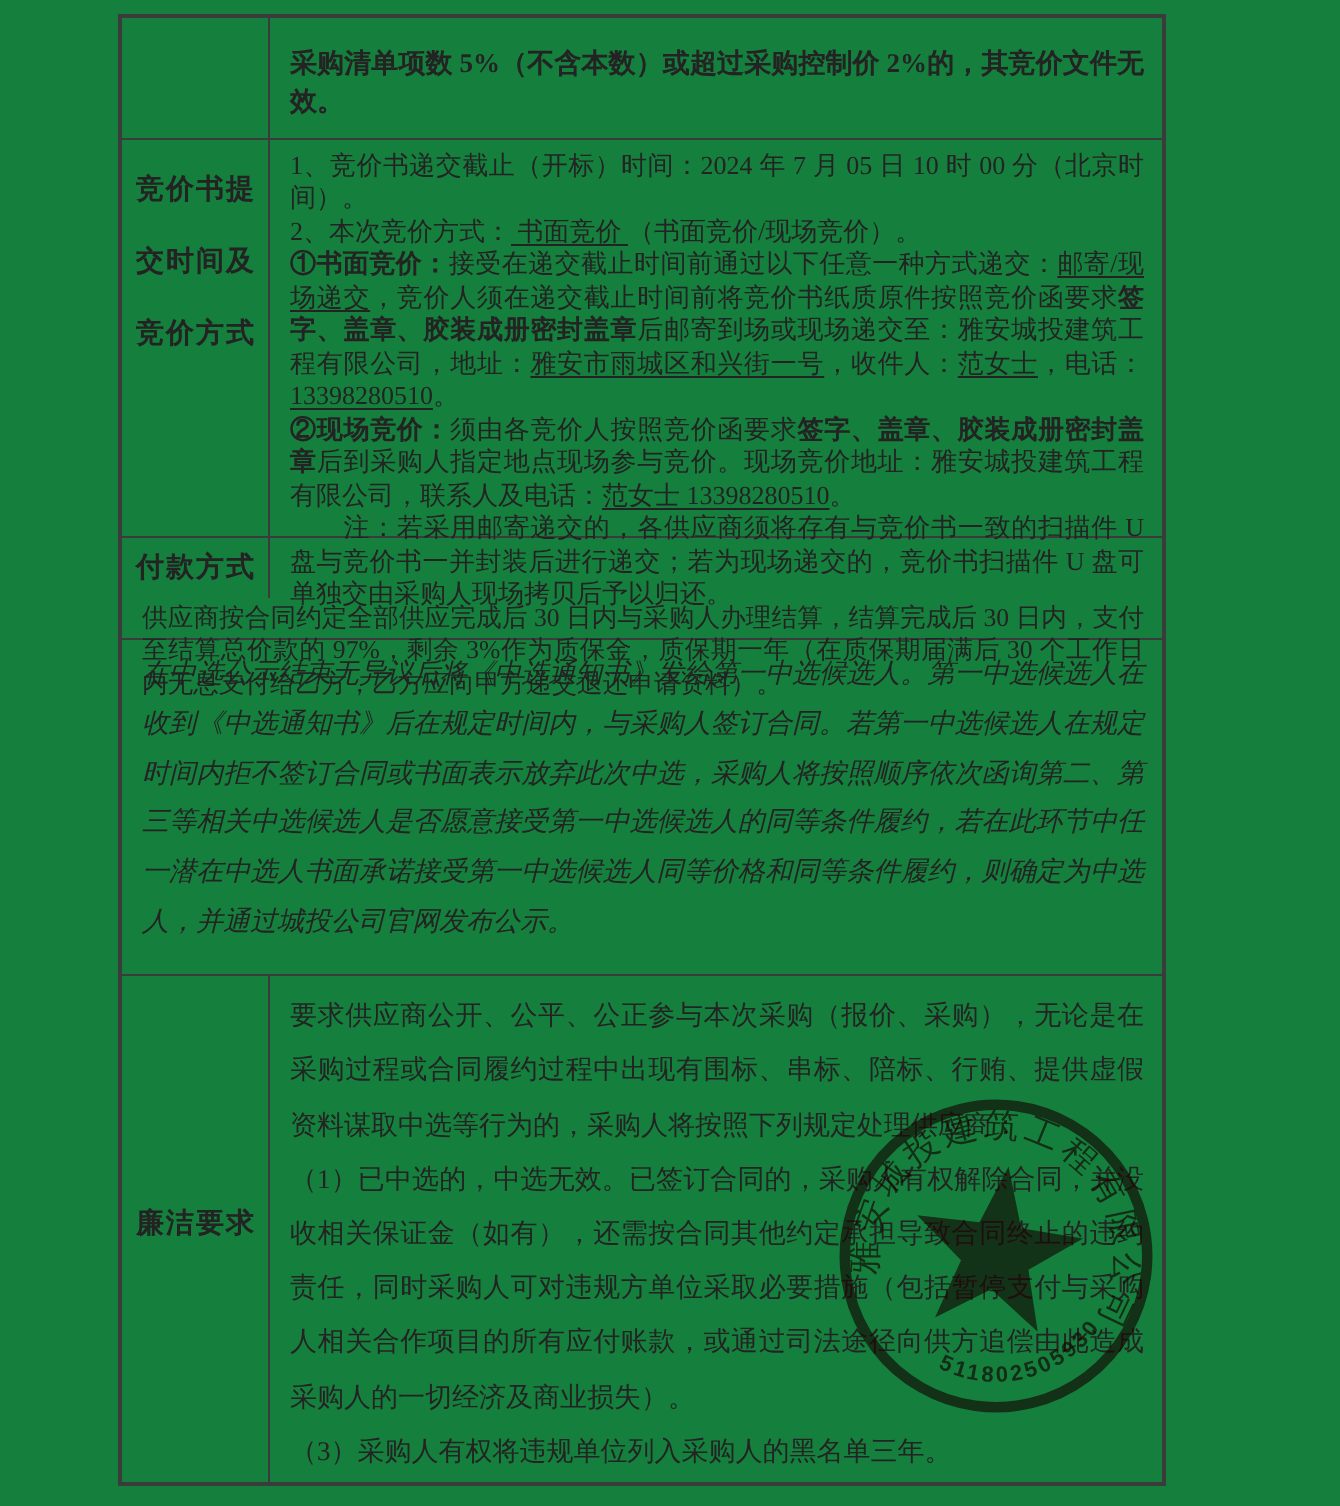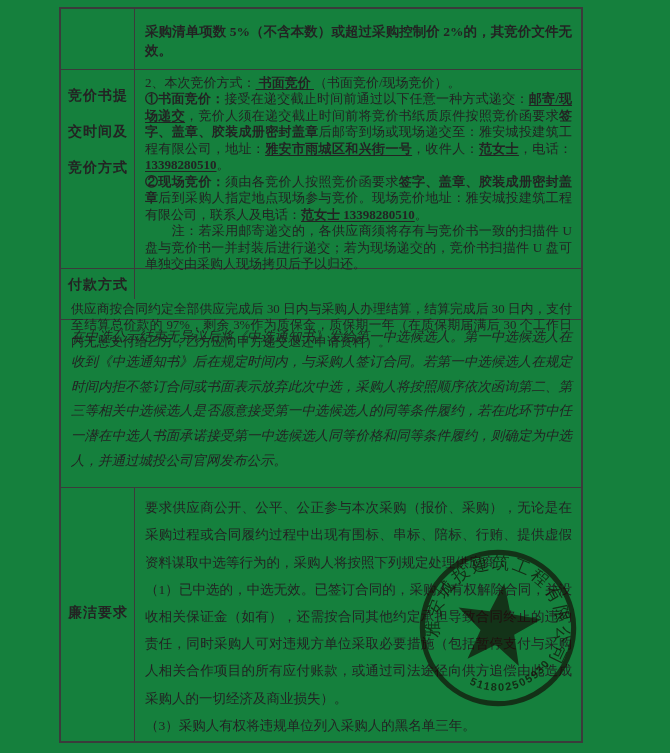--- a/index.html
+++ b/index.html
@@ -41,21 +41,21 @@
   .row-1 .cnt-cell{line-height:16.5px;font-size:13px;padding-top:5px;}
   .row-1 .hdr-cell{padding-top:8px;}
   .row-2{height:51px;flex-direction:column;}
   .row-2 .cnt-cell{line-height:16.5px;font-size:12.8px;padding-top:2px;}
   .row-2 .hdr-cell{padding-top:6px;line-height:20px;}
   .row-3{height:174px;}
   .row-3 .cnt-cell{line-height:24.8px;padding-top:5px;font-style:italic;}
   .row-3 .hdr-cell{padding-top:8px;line-height:20px;}
   .row-4 .cnt-cell{line-height:27.2px;padding-top:6px;}
   .seg-b{font-weight:bold;}
-  .seg-u{text-decoration:underline;text-underline-offset:2px;font-weight:bold;}
+  .seg-u{text-decoration:underline;text-underline-offset:2px;}
   
   .stamp{
     position:absolute;left:414px;top:544px;width:168px;height:168px;
     mix-blend-mode:multiply;opacity:.88;
     pointer-events:none;
   }
   .stamp svg{width:100%;height:100%;}
 </style>
 </head>
 <body>
@@ -66,20 +66,21 @@
 
   <div class="t-row row-0">
         <div class="hdr-cell"></div>
         <div class="cnt-cell">
           <p><span class="seg-b ">采购清单项数 5%（不含本数）或超过采购控制价 2%的，其竞价文件无效。</span></p>
         </div>
       </div>
       <div class="t-row row-1">
         <div class="hdr-cell"><span>竞价书提交时间及竞价方式</span></div>
         <div class="cnt-cell">
+          <p><span class="">1、竞价书递交截止（开标）时间：2024 年 7 月 05 日 10 时 00 分（北京时间）。</span></p>
           <p><span class="">2、本次竞价方式：</span><span class="seg-u"> 书面竞价 </span><span class="">（书面竞价/现场竞价）。</span></p>
           <p><span class="seg-b ">①书面竞价：</span><span class="">接受在递交截止时间前通过以下任意一种方式递交：</span><span class="seg-u">邮寄/现场递交</span><span class="">，竞价人须在递交截止时间前将竞价书纸质原件按照竞价函要求</span><span class="seg-b ">签字、盖章、胶装成册密封盖章</span><span class="">后邮寄到场或现场递交至：雅安城投建筑工程有限公司，地址：</span><span class="seg-u">雅安市雨城区和兴街一号</span><span class="">，收件人：</span><span class="seg-u">范女士</span><span class="">，电话：</span><span class="seg-u">13398280510</span><span class="">。</span></p>
           <p><span class="seg-b ">②现场竞价：</span><span class="">须由各竞价人按照竞价函要求</span><span class="seg-b ">签字、盖章、胶装成册密封盖章</span><span class="">后到采购人指定地点现场参与竞价。现场竞价地址：雅安城投建筑工程有限公司，联系人及电话：</span><span class="seg-u">范女士 13398280510</span><span class="">。</span></p>
           <p><span class="">　　注：若采用邮寄递交的，各供应商须将存有与竞价书一致的扫描件 U 盘与竞价书一并封装后进行递交；若为现场递交的，竞价书扫描件 U 盘可单独交由采购人现场拷贝后予以归还。</span></p>
         </div>
       </div>
       <div class="t-row row-2">
         <div class="hdr-cell"><span>付款方式</span></div>
         <div class="cnt-cell">
           <p><span class="">供应商按合同约定全部供应完成后 30 日内与采购人办理结算，结算完成后 30 日内，支付至结算总价款的 97%，剩余 3%作为质保金，质保期一年（在质保期届满后 30 个工作日内无息支付给乙方，乙方应向甲方递交退还申请资料）。</span></p>

